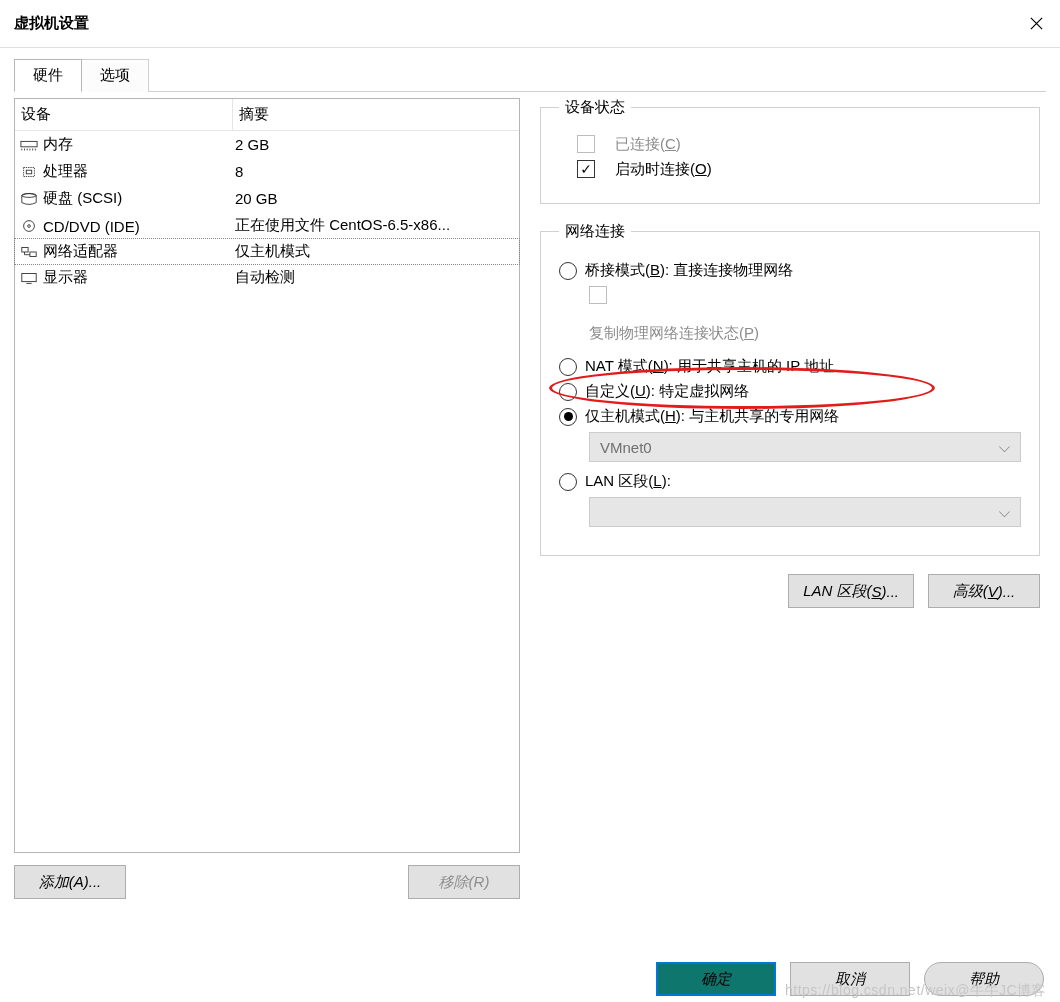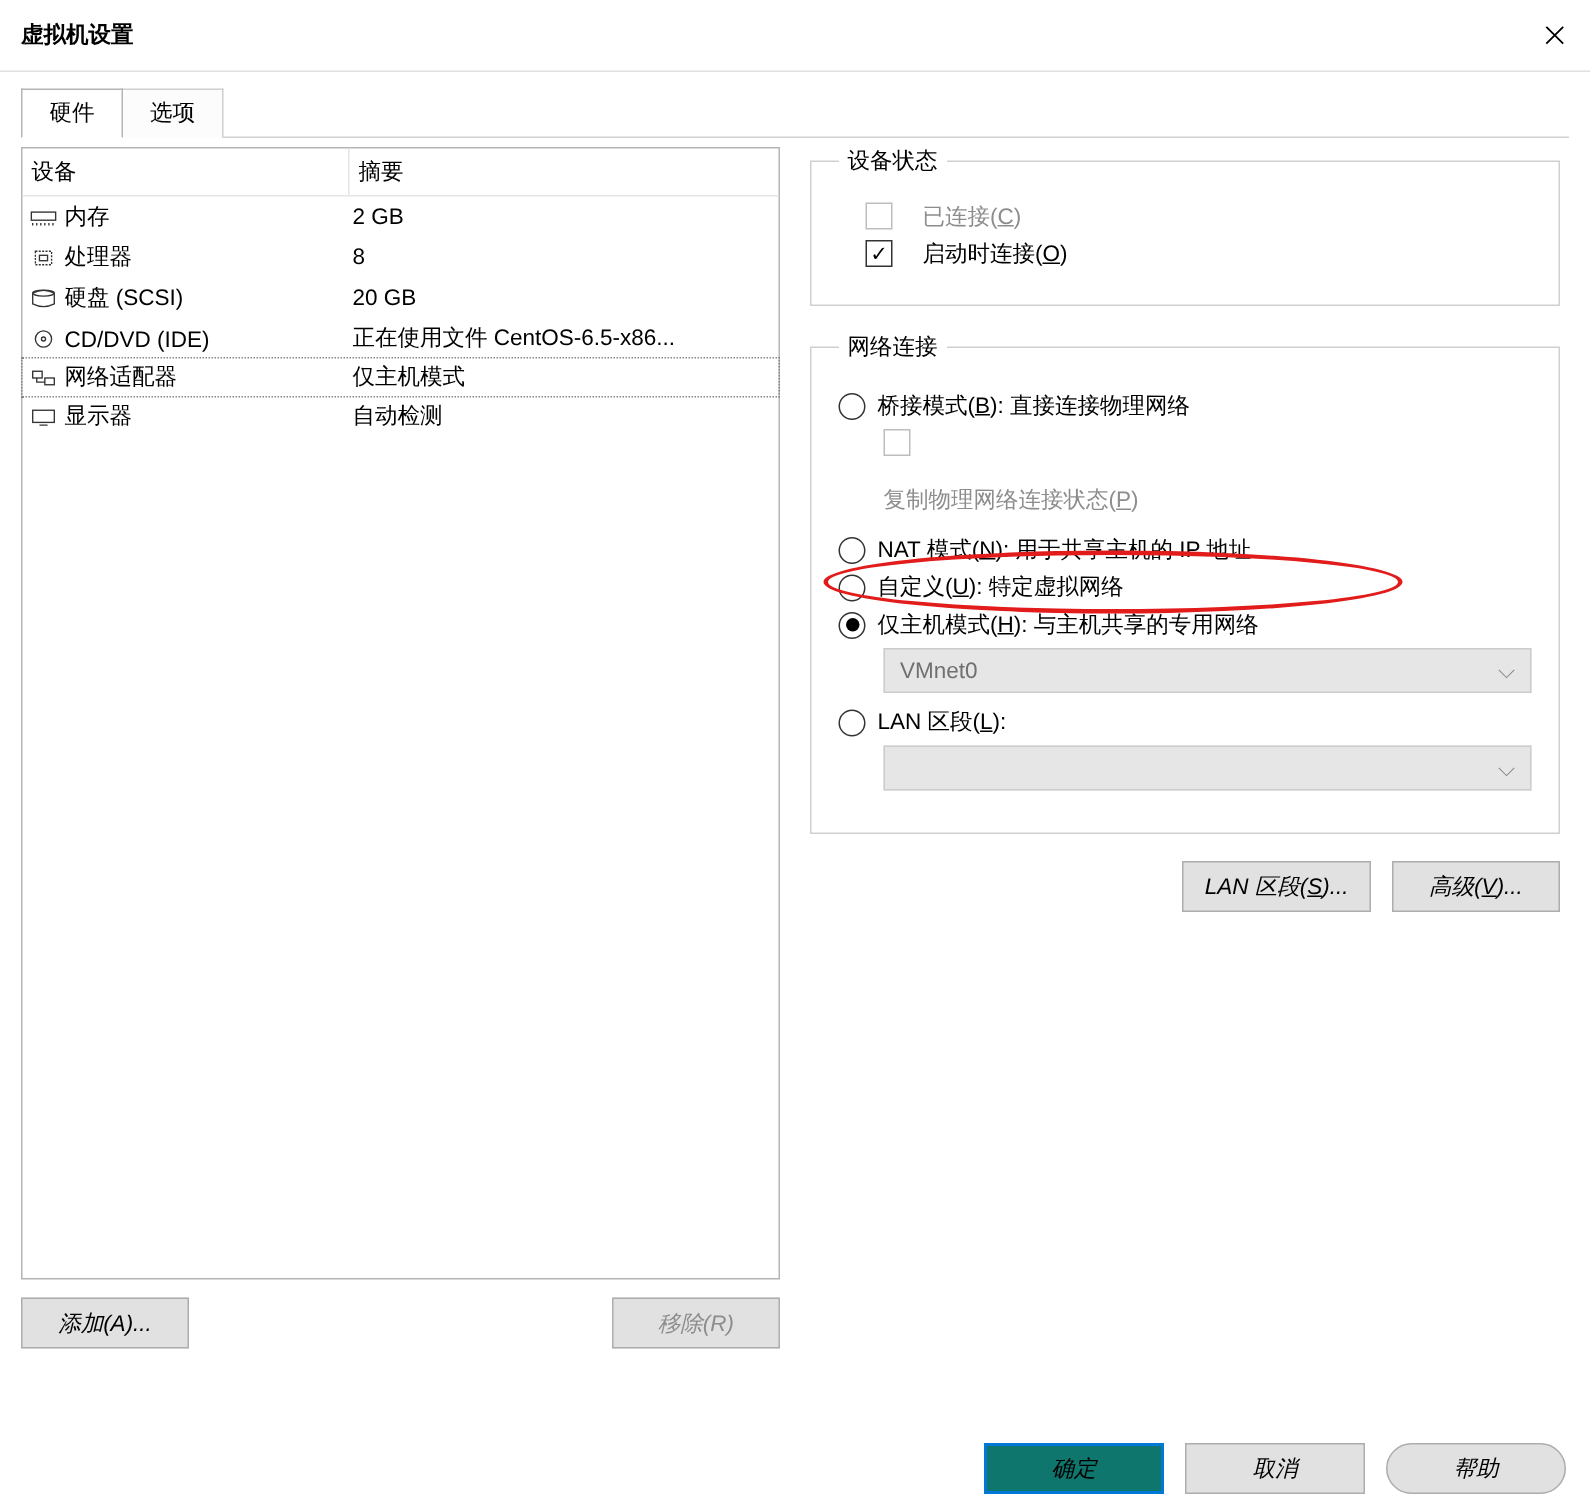--- a/index.html
+++ b/index.html
@@ -308,13 +308,14 @@
       </div>
     </div>
   </div>
 
   <div class="footer">
     <button class="btn primary" style="min-width:120px;">确定</button>
     <button class="btn" style="min-width:120px;">取消</button>
     <button class="btn" style="min-width:120px;border-radius:17px;">帮助</button>
   </div>
 
+  <div class="watermark">https://blog.csdn.net/weix@牛牛JC博客</div>
 </div>
 
 </body></html>

